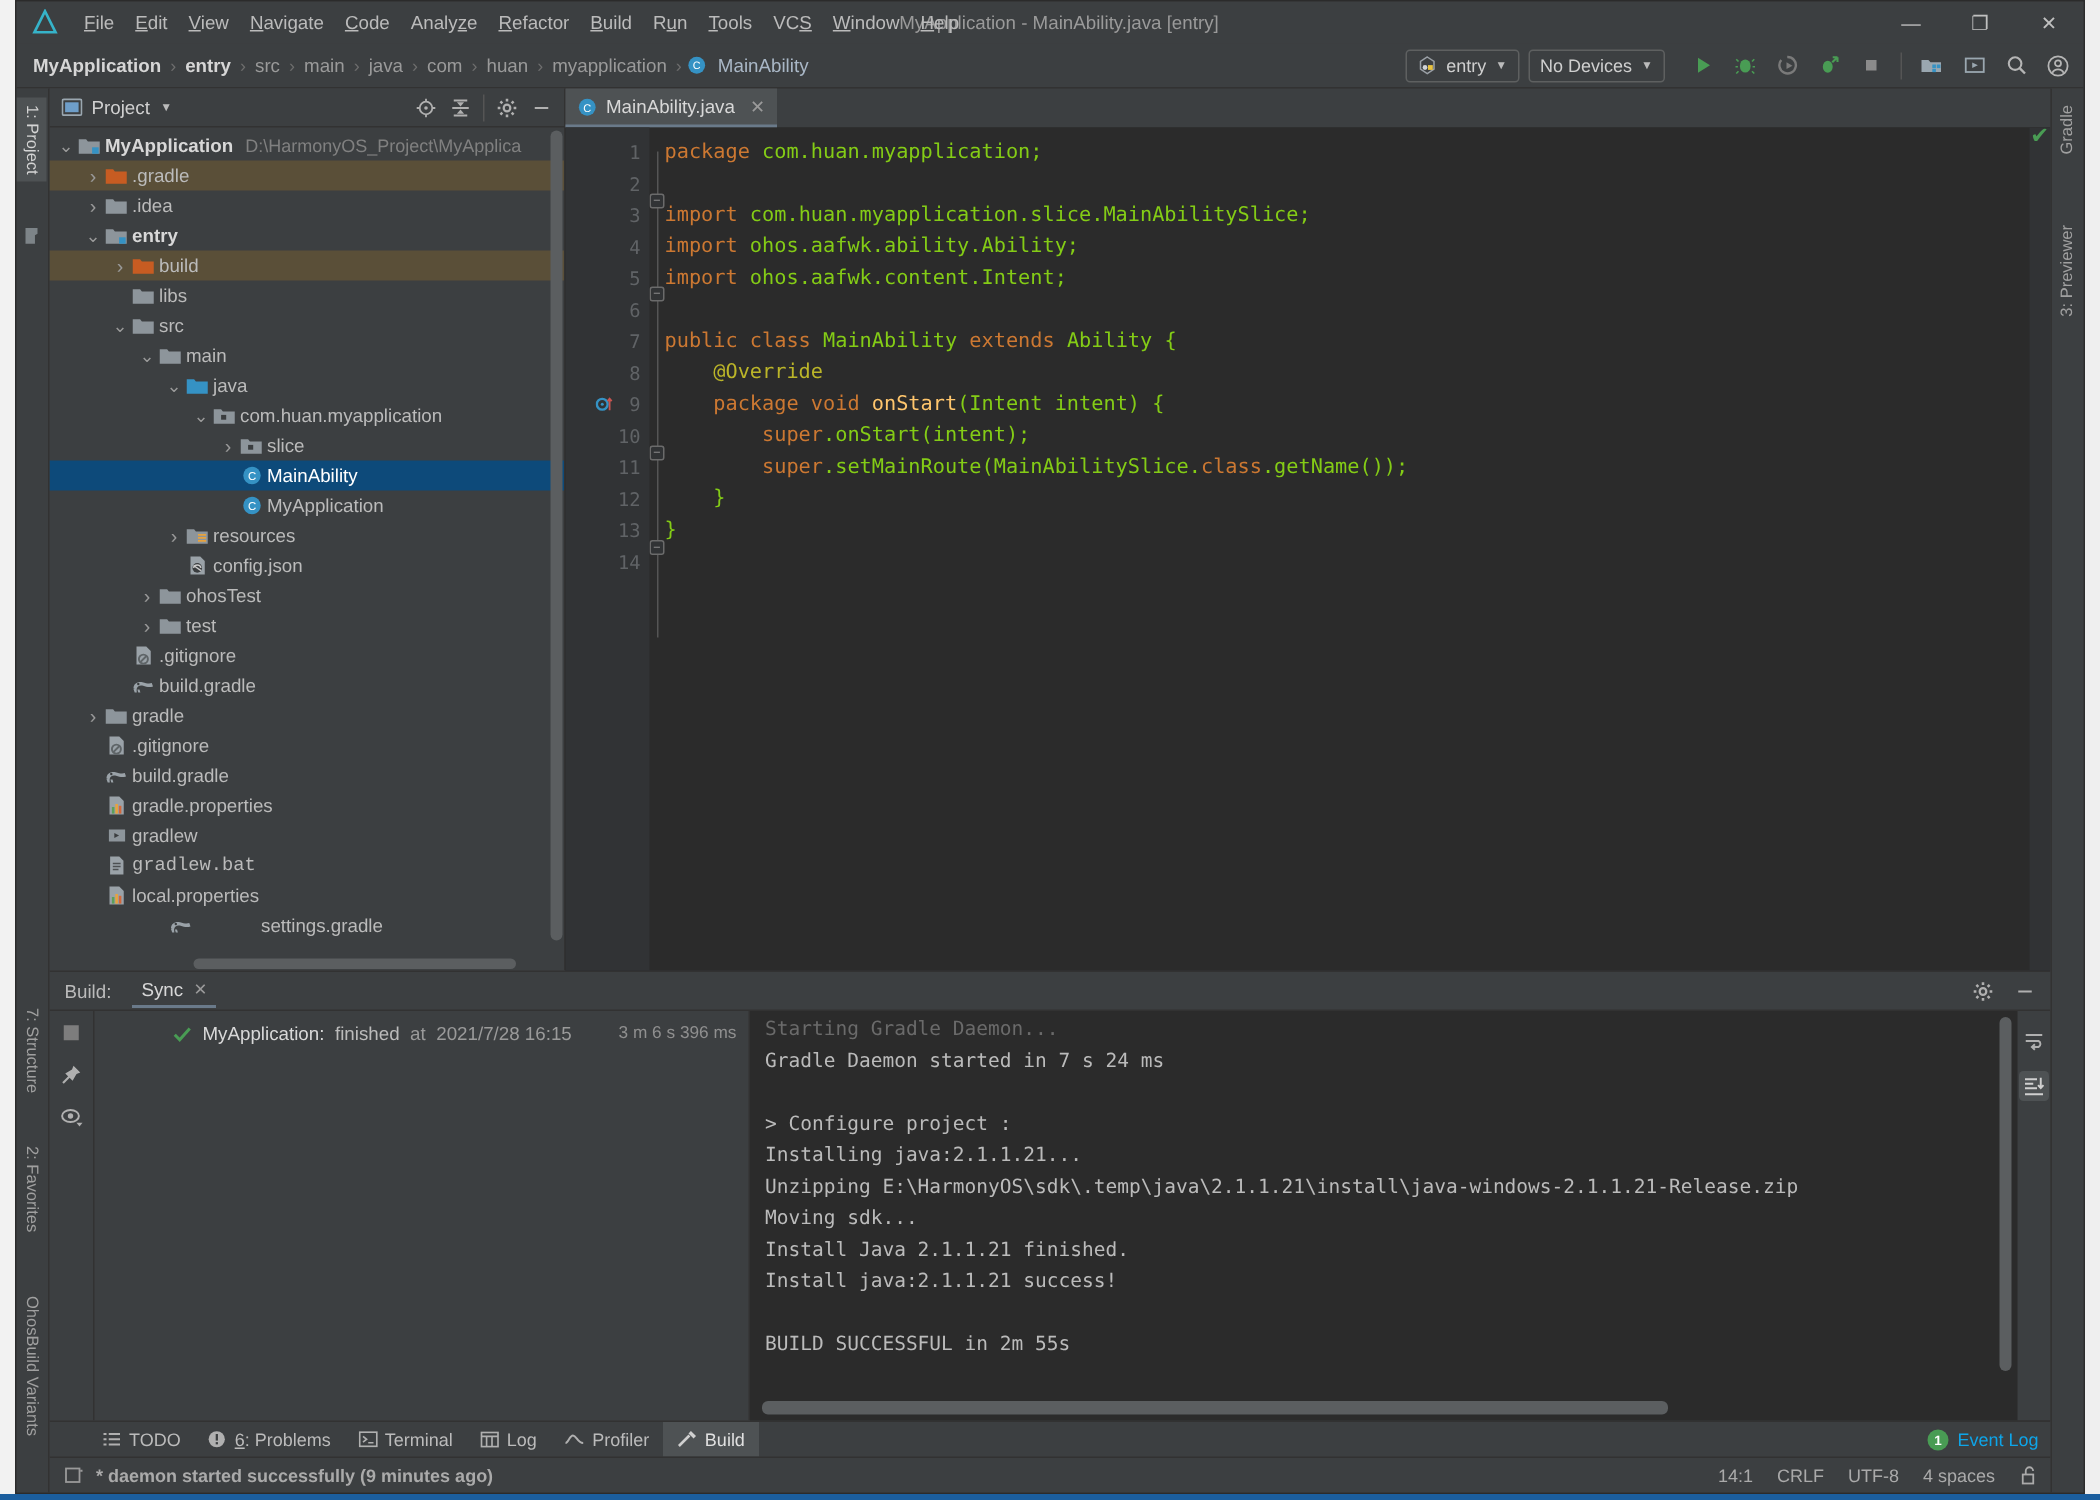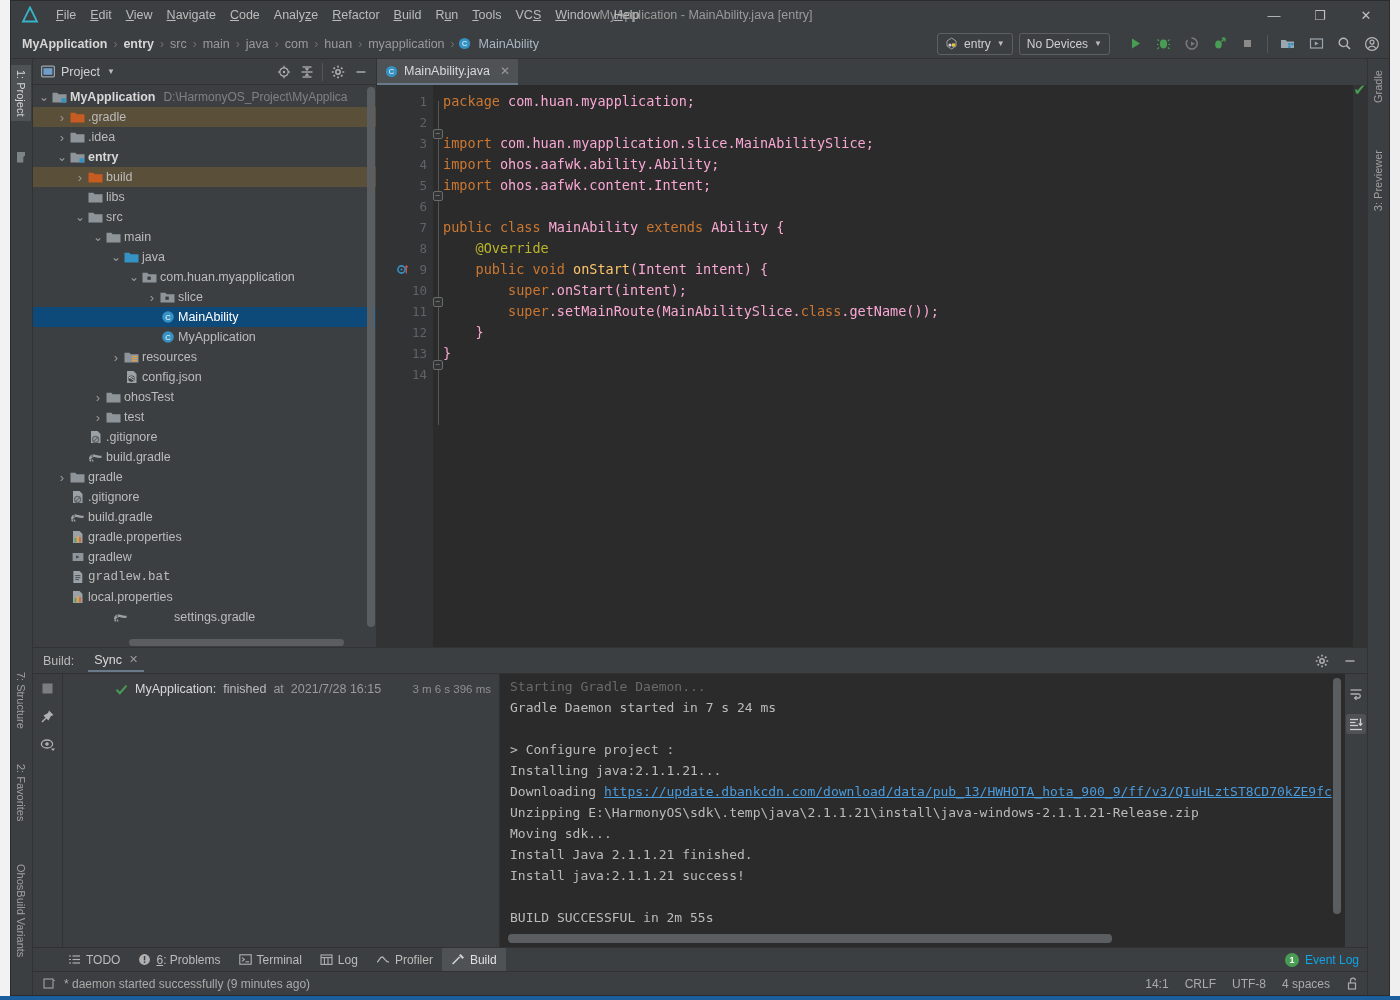--- a/index.html
+++ b/index.html
@@ -159,21 +159,21 @@
     font-family: "DejaVu Sans Mono", monospace; font-size: 13.5px;
   }
   .cline { height: 21px; line-height: 21px; white-space: pre; padding-left: 10px; color: #a9b7c6; }
   .fold-col { position: absolute; left: 0; top: 6px; width: 12px; }
   .foldmark { position: absolute; width: 10px; height: 10px; border: 1px solid #6b6b6b; color: #8a8a8a;
               font-size: 8px; line-height: 8px; text-align: center; border-radius: 2px; background: #313335; }
   .foldline { position: absolute; left: 5px; width: 1px; background: #555; }
   .kw { color: #cc7832; }
   .ann { color: #bbb529; }
   .fn { color: #ffc66d; }
-  .plain { color: #f9a8d4; }
+  .plain { color: #84cc16; }
   .editor-right {
     width: 14px; flex: 0 0 14px; background: #313335; position: relative;
   }
   .ok-check { position: absolute; top: -4px; right: 1px; color: #499c54; font-size: 15px; }
 
   
   .build-pane {
     height: 300px; flex: 0 0 300px; background: #3c3f41;
     display: flex; flex-direction: column; border-top: 1px solid #323232;
   }
@@ -243,21 +243,21 @@
   .evt-badge {
     width: 14px; height: 14px; border-radius: 50%; background: #499c54;
     color: #fff; font-size: 9px; display: flex; align-items: center;
     justify-content: center; font-weight: bold;
   }
   .statusbar {
     height: 24px; flex: 0 0 24px; background: #3c3f41; display: flex;
     align-items: center; padding: 0 8px 0 10px; border-top: 1px solid #323232;
     font-size: 12px; color: #aaaaaa;
   }
-  .statusbar .sb-left { display: flex; align-items: center; gap: 8px; }
+  .statusbar .sb-left { display: flex; align-items: center; gap: 8px; font-weight: bold; }
   .statusbar .sb-right { margin-left: auto; display: flex; align-items: center; gap: 16px; }
 
   svg { display: block; }
 </style>
 </head>
 <body>
 
 <div id="desktop-bg"></div>
 <div id="bg-window-left"></div>
 <div id="bg-window-right"></div>
@@ -808,21 +808,21 @@
                 <div class="foldmark" style="top:269px">−</div>
               </div>
             <div class="cline"><span class="kw">package </span><span class="plain">com.huan.myapplication;</span></div>
                 <div class="cline">&nbsp;</div>
                 <div class="cline"><span class="kw">import </span><span class="plain">com.huan.myapplication.slice.MainAbilitySlice;</span></div>
                 <div class="cline"><span class="kw">import </span><span class="plain">ohos.aafwk.ability.Ability;</span></div>
                 <div class="cline"><span class="kw">import </span><span class="plain">ohos.aafwk.content.Intent;</span></div>
                 <div class="cline">&nbsp;</div>
                 <div class="cline"><span class="kw">public class </span><span class="plain">MainAbility </span><span class="kw">extends </span><span class="plain">Ability {</span></div>
                 <div class="cline"><span class="ann">    @Override</span></div>
-                <div class="cline"><span class="plain">    </span><span class="kw">public void </span><span class="fn">onStart</span><span class="plain">(Intent intent) {</span></div>
+                <div class="cline"><span class="plain">    </span><span class="kw">package void </span><span class="fn">onStart</span><span class="plain">(Intent intent) {</span></div>
                 <div class="cline"><span class="plain">        </span><span class="kw">super</span><span class="plain">.onStart(intent);</span></div>
                 <div class="cline"><span class="plain">        </span><span class="kw">super</span><span class="plain">.setMainRoute(MainAbilitySlice.</span><span class="kw">class</span><span class="plain">.getName());</span></div>
                 <div class="cline"><span class="plain">    }</span></div>
                 <div class="cline"><span class="plain">}</span></div>
                 <div class="cline">&nbsp;</div>
               </div>
             <div class="editor-right">
               <span class="ok-check">✔</span>
             </div>
           </div>
@@ -885,21 +885,20 @@
               <span class="br-dur">3 m 6 s 396 ms</span>
             </div>
           </div>
           <div class="build-console" id="build-console">
               <div style="padding-top: 2px;">
                 <div class="conline clipped">Starting Gradle Daemon...</div>
                 <div class="conline">Gradle Daemon started in 7 s 24 ms</div>
                 <div class="conline">&nbsp;</div>
                 <div class="conline">&gt; Configure project :</div>
                 <div class="conline">Installing java:2.1.1.21...</div>
-                <div class="conline">Downloading <a>https://update.dbankcdn.com/download/data/pub_13/HWHOTA_hota_900_9/ff/v3/QIuHLztST8CD70kZE9fc</a></div>
                 <div class="conline">Unzipping E:\HarmonyOS\sdk\.temp\java\2.1.1.21\install\java-windows-2.1.1.21-Release.zip</div>
                 <div class="conline">Moving sdk...</div>
                 <div class="conline">Install Java 2.1.1.21 finished.</div>
                 <div class="conline">Install java:2.1.1.21 success!</div>
                 <div class="conline">&nbsp;</div>
                 <div class="conline">BUILD SUCCESSFUL in 2m 55s</div>
               </div>
             <div class="con-vscroll"></div>
             <div class="con-hscroll"></div>
             <div class="con-rtools">

